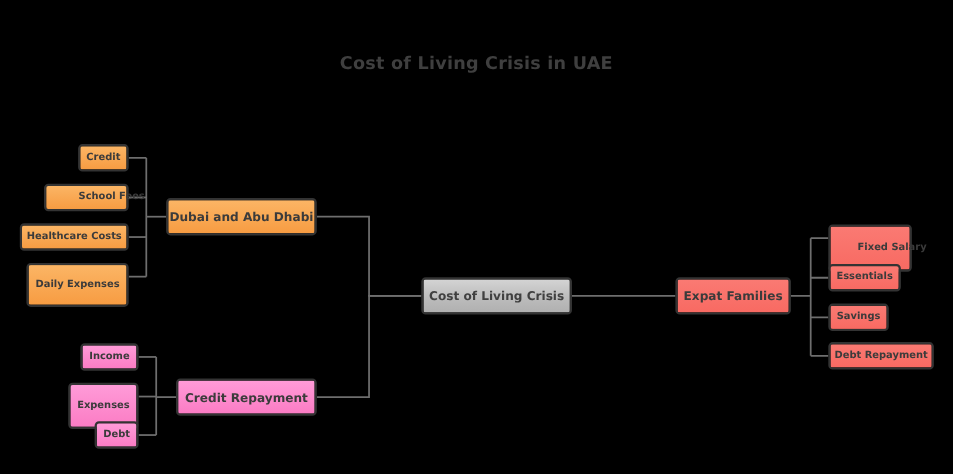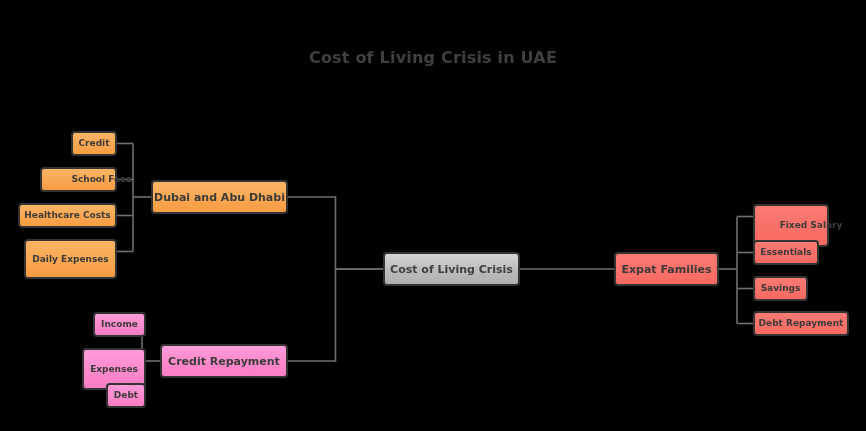--- a/index.html
+++ b/index.html
@@ -64,21 +64,20 @@
     background: linear-gradient(to bottom, #fa7a73 0%, #f86a62 100%);
     font-size: 11px;
   }
   .node.leaf-orange {
     background: linear-gradient(to bottom, #fbb565 0%, #f79c42 100%);
     font-size: 9px;
   }
   .node.leaf-pink {
     background: linear-gradient(to bottom, #ff9bd8 0%, #fb7cc4 100%);
     font-size: 9px;
-    margin-left: 20px;
   }
   .node.leaf-salmon {
     background: linear-gradient(to bottom, #fa7a73 0%, #f86a62 100%);
     font-size: 9px;
   }
 </style>
 </head>
 <body>
 
 <div id="canvas">

